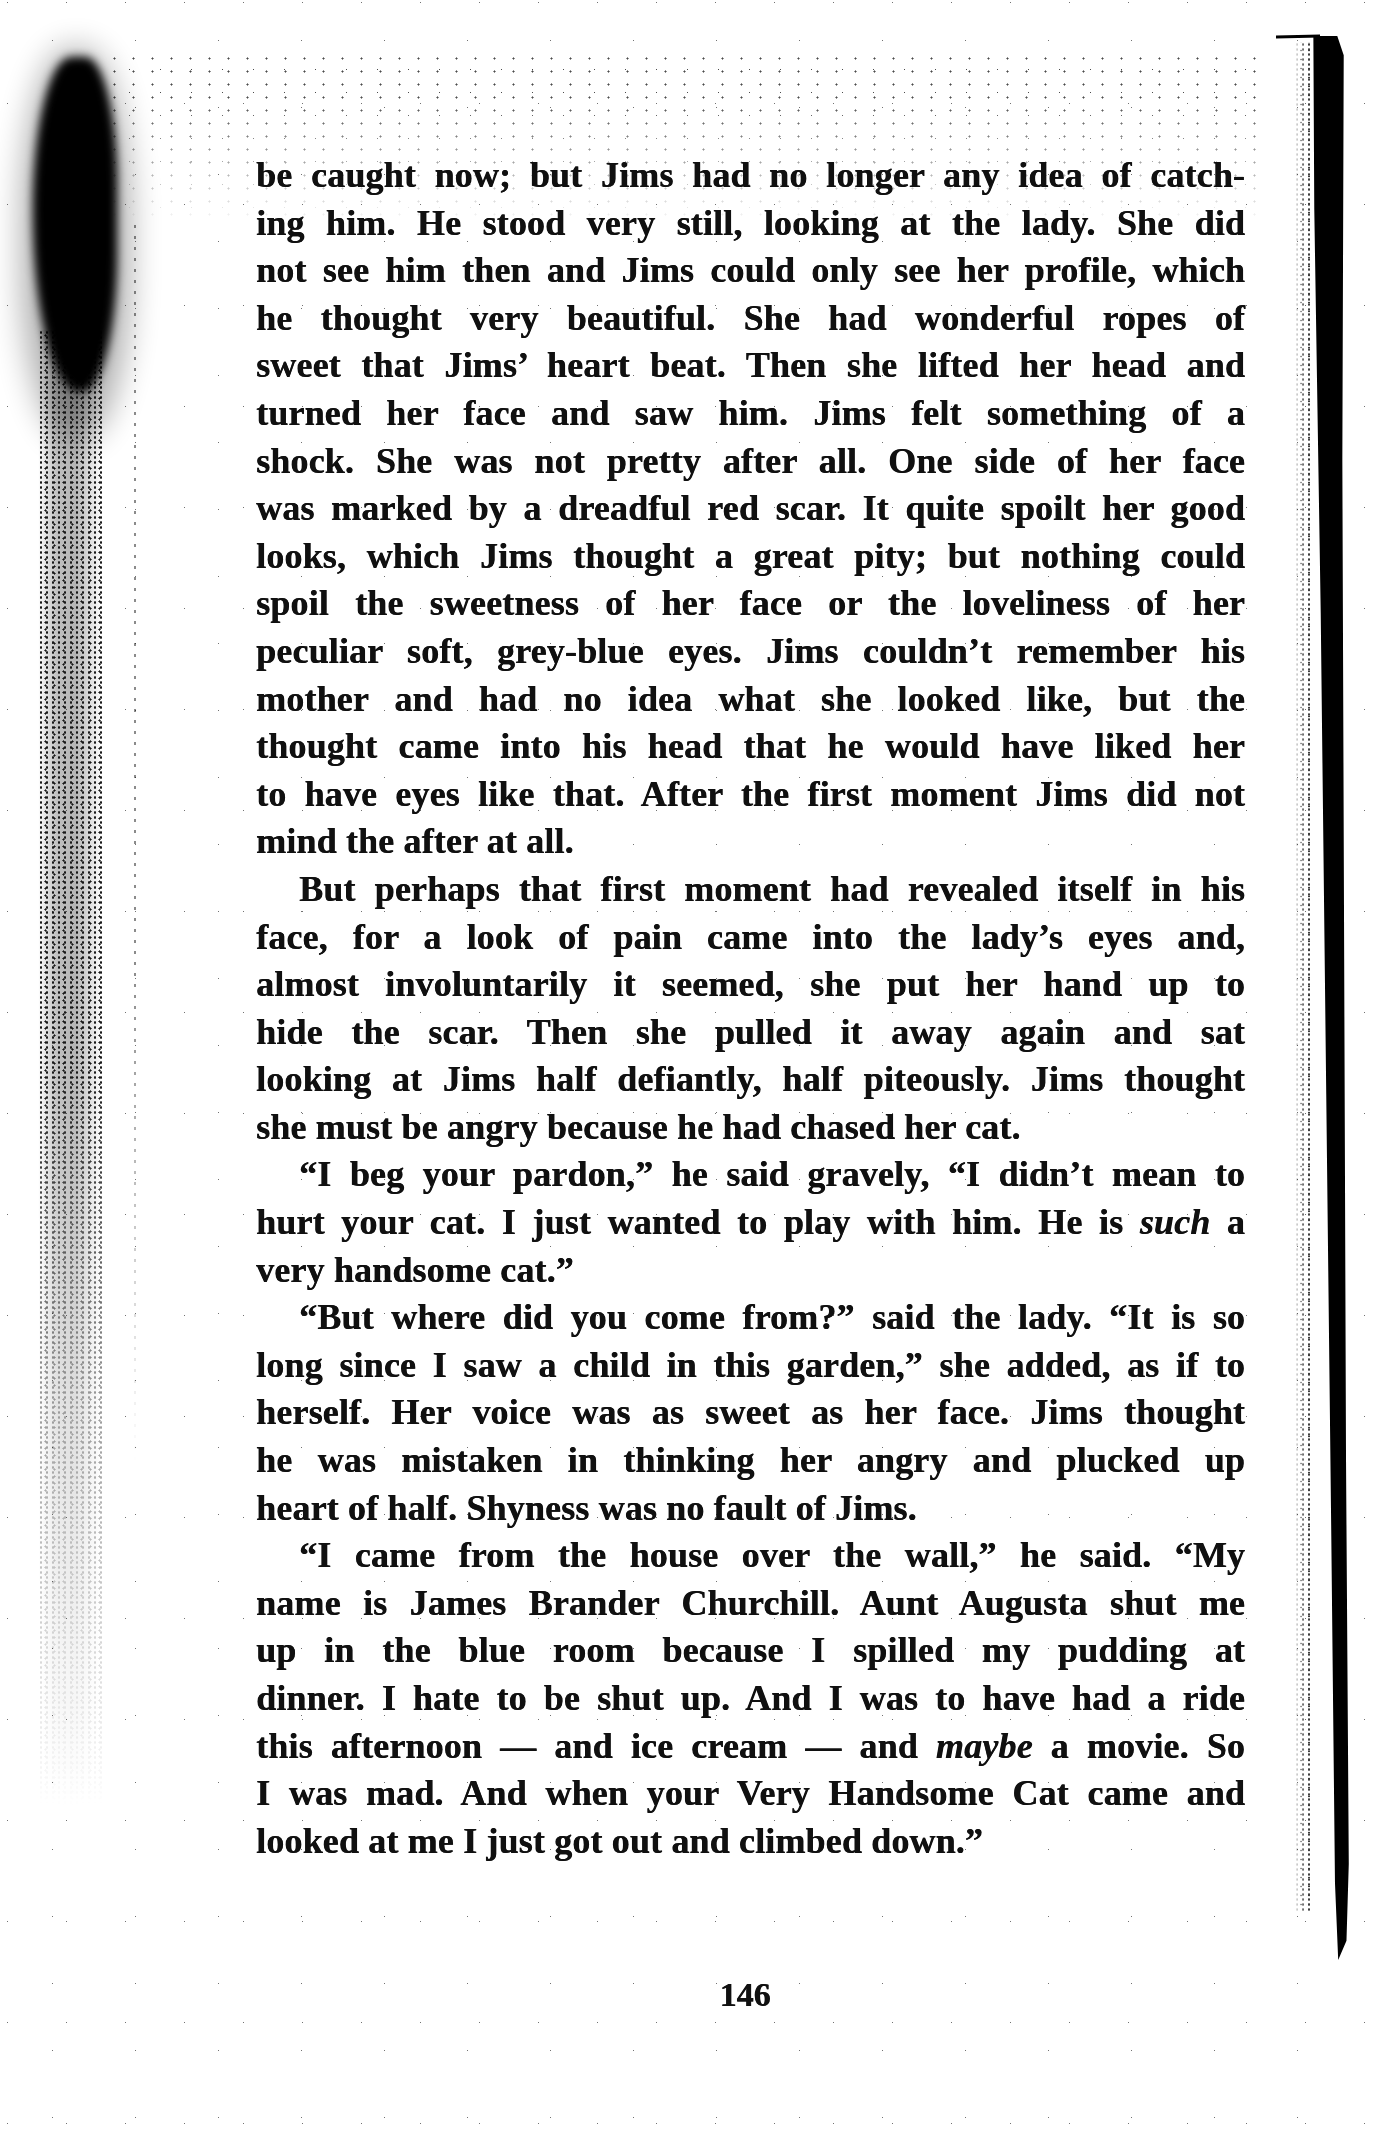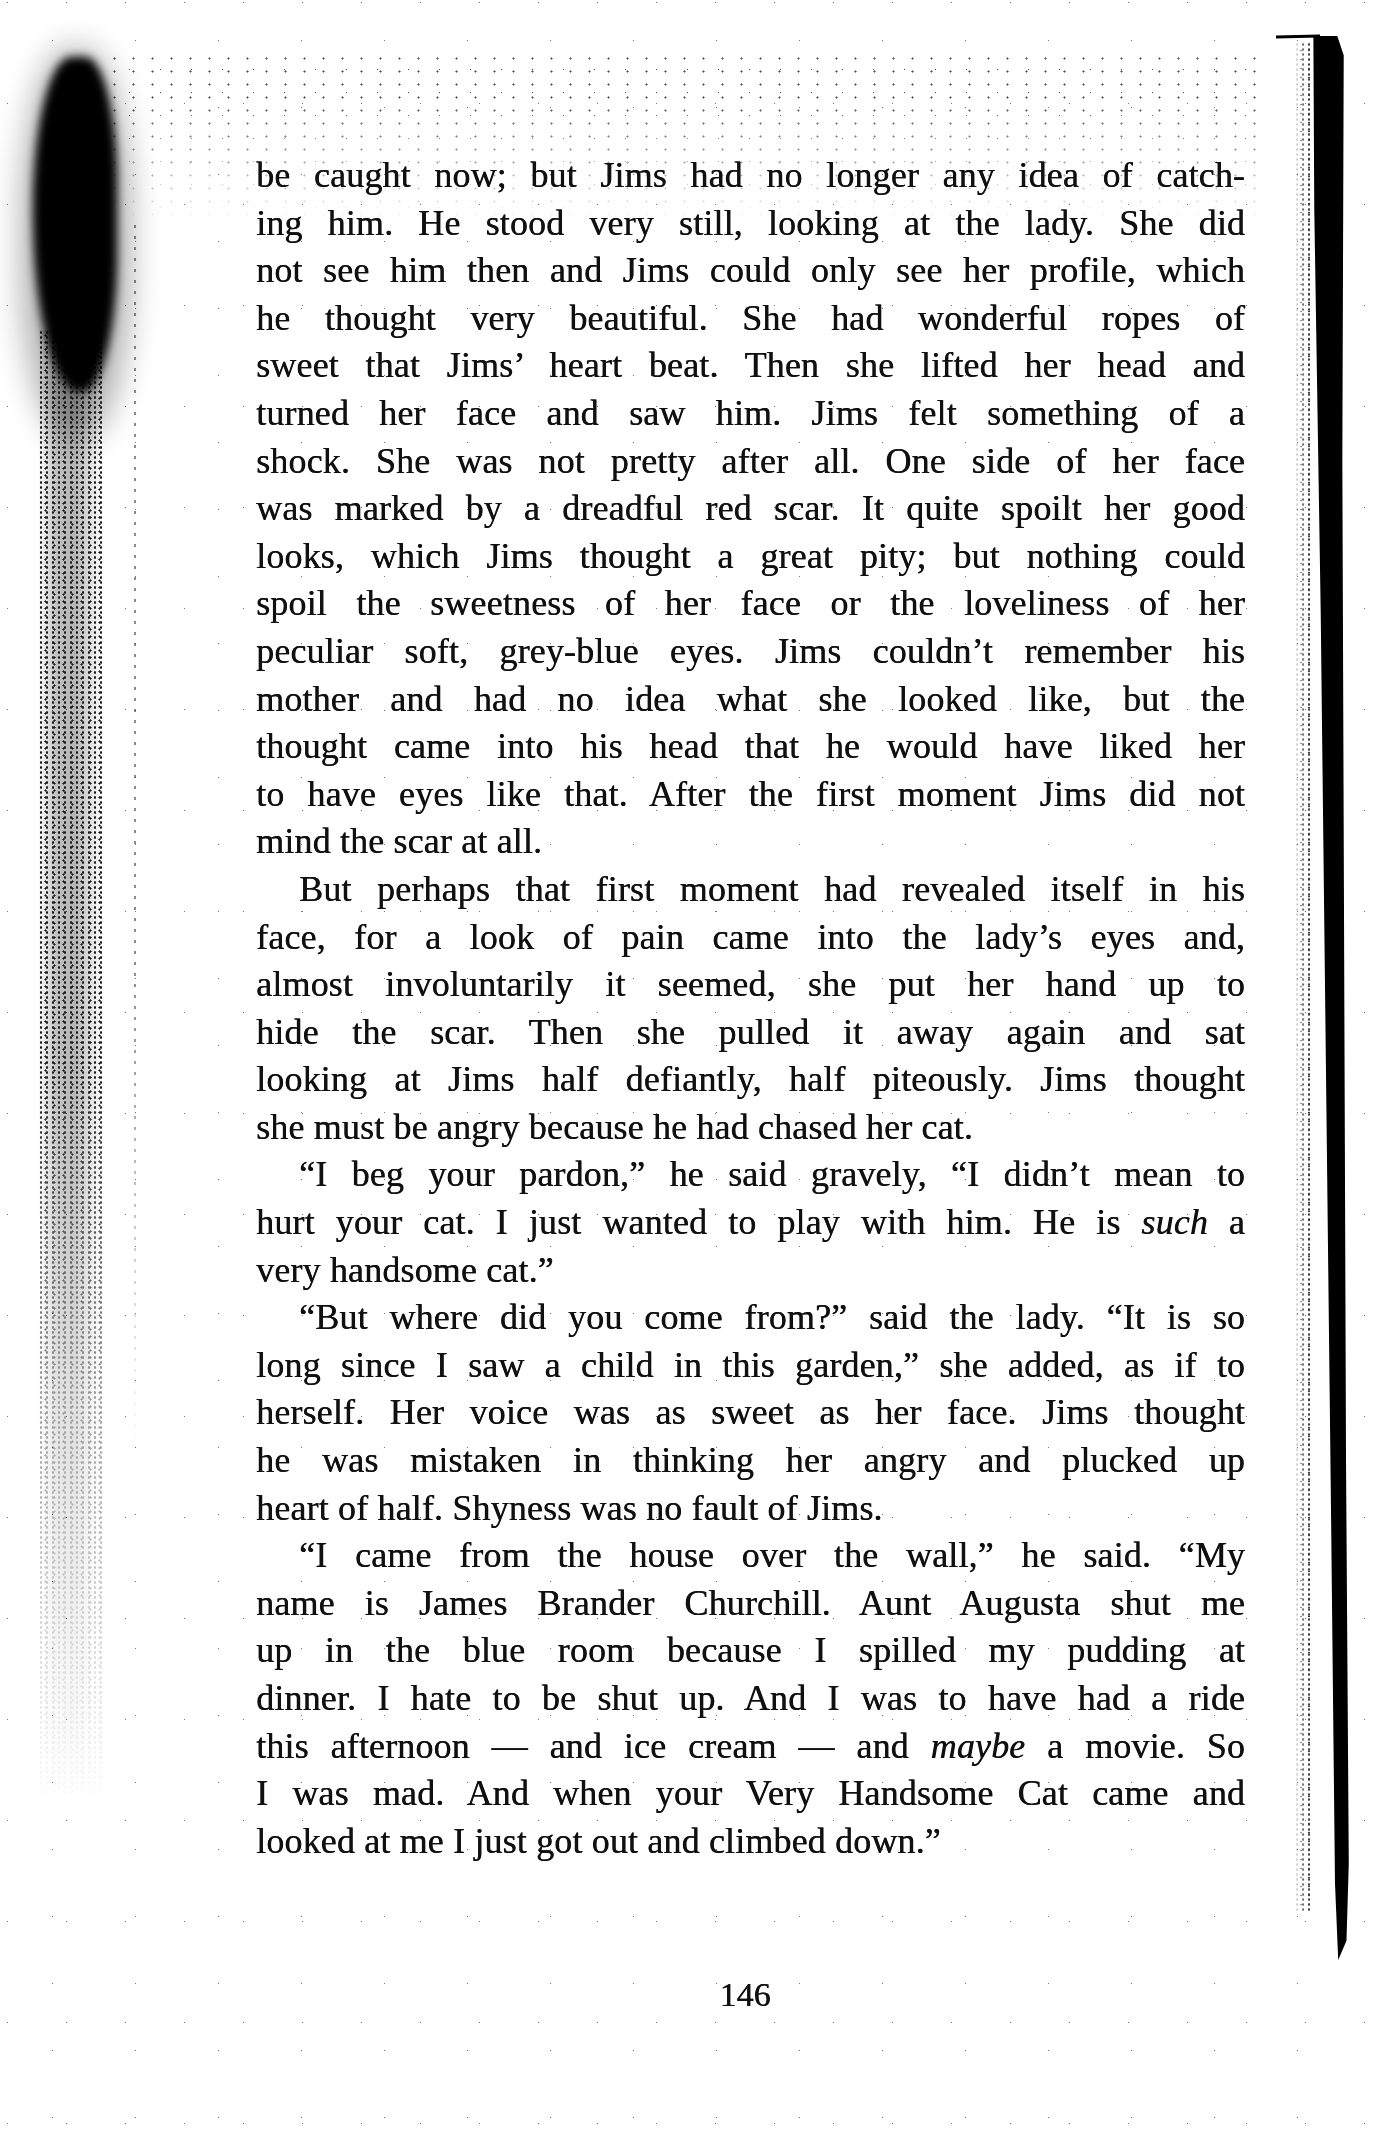--- a/index.html
+++ b/index.html
@@ -5,20 +5,21 @@
   html, body { margin: 0; padding: 0; background: #ffffff; }
 
   .page {
     position: relative;
     width: 1378px;
     height: 2142px;
     background: #ffffff;
     overflow: hidden;
     font-family: "Liberation Serif", serif;
     color: #101010;
+    font-weight: bold;
   }
 
   
   .text-block {
     position: absolute;
     left: 256px;
     top: 152px;
     width: 989px;
     font-size: 36px;
     line-height: 47.6px;
@@ -134,21 +135,21 @@
     <div class="line">sweet that Jims’ heart beat. Then she lifted her head and</div>
     <div class="line">turned her face and saw him. Jims felt something of a</div>
     <div class="line">shock. She was not pretty after all. One side of her face</div>
     <div class="line">was marked by a dreadful red scar. It quite spoilt her good</div>
     <div class="line">looks, which Jims thought a great pity; but nothing could</div>
     <div class="line">spoil the sweetness of her face or the loveliness of her</div>
     <div class="line">peculiar soft, grey-blue eyes. Jims couldn’t remember his</div>
     <div class="line">mother and had no idea what she looked like, but the</div>
     <div class="line">thought came into his head that he would have liked her</div>
     <div class="line">to have eyes like that. After the first moment Jims did not</div>
-    <div class="line end">mind the scar at all.</div>
+    <div class="line end">mind the after at all.</div>
     <div class="line indent">But perhaps that first moment had revealed itself in his</div>
     <div class="line">face, for a look of pain came into the lady’s eyes and,</div>
     <div class="line">almost involuntarily it seemed, she put her hand up to</div>
     <div class="line">hide the scar. Then she pulled it away again and sat</div>
     <div class="line">looking at Jims half defiantly, half piteously. Jims thought</div>
     <div class="line end">she must be angry because he had chased her cat.</div>
     <div class="line indent">“I beg your pardon,” he said gravely, “I didn’t mean to</div>
     <div class="line">
       <span>hurt your cat. I just wanted to play with him. He is </span><em>such</em><span> a</span>
     </div>

